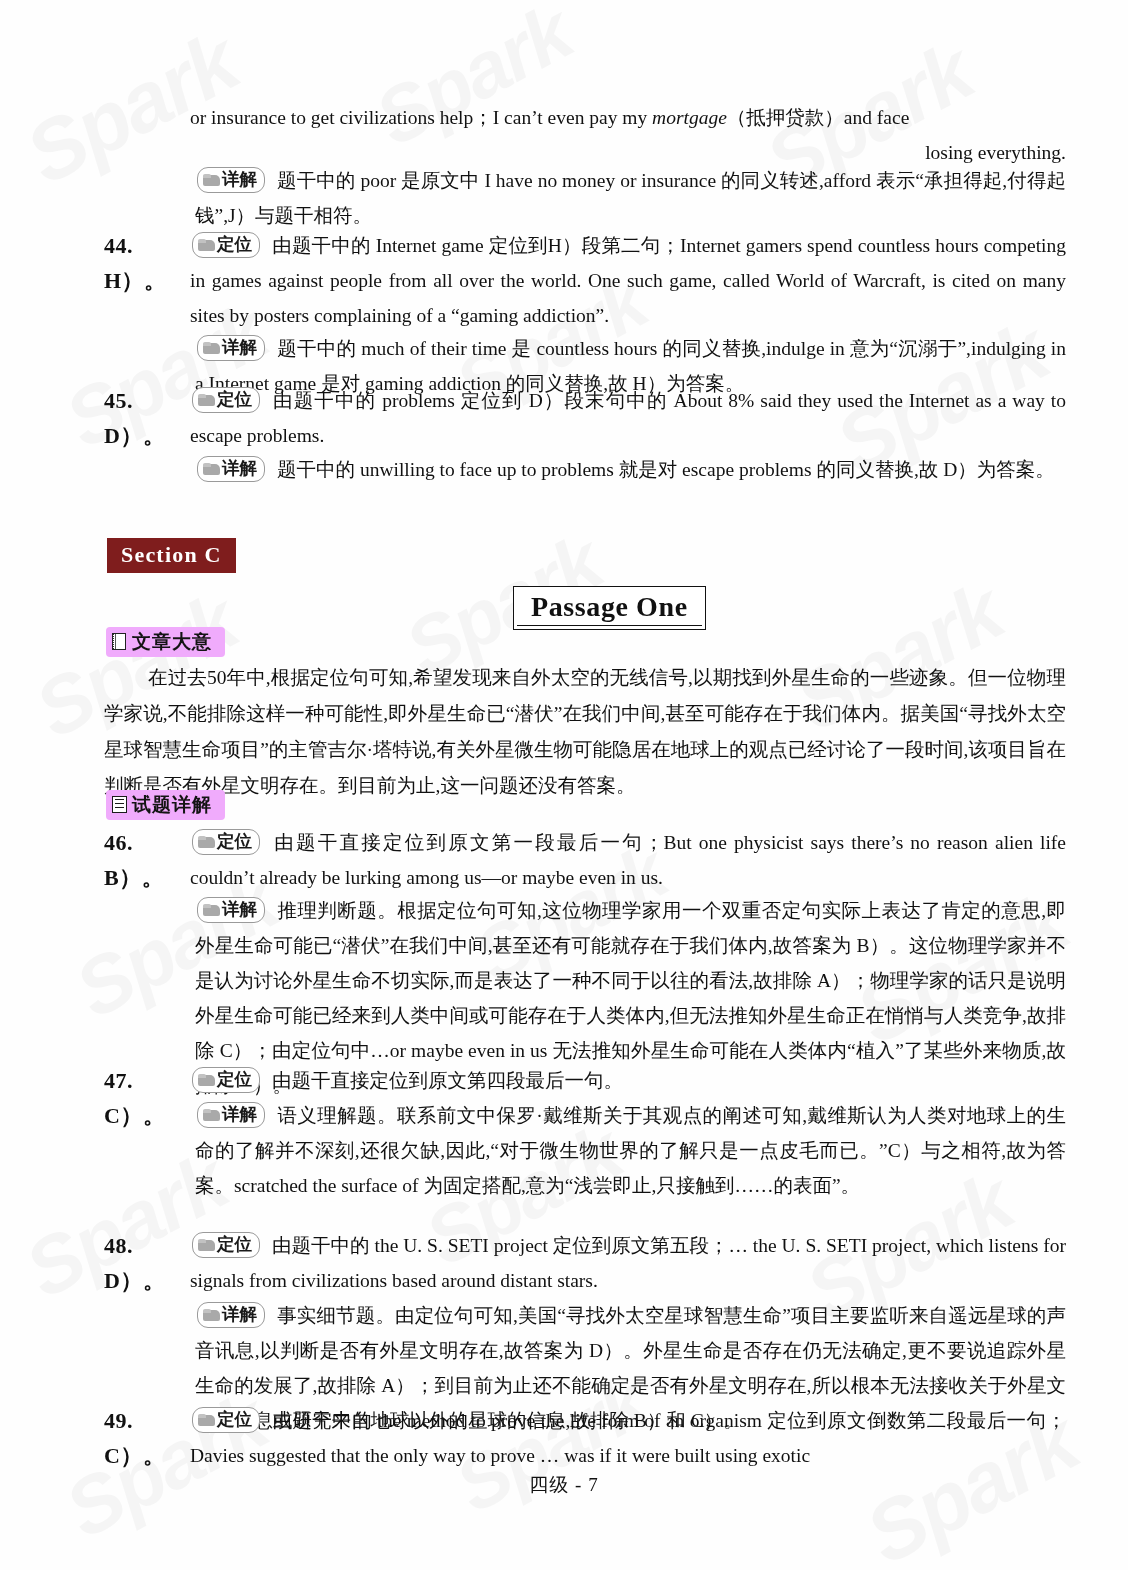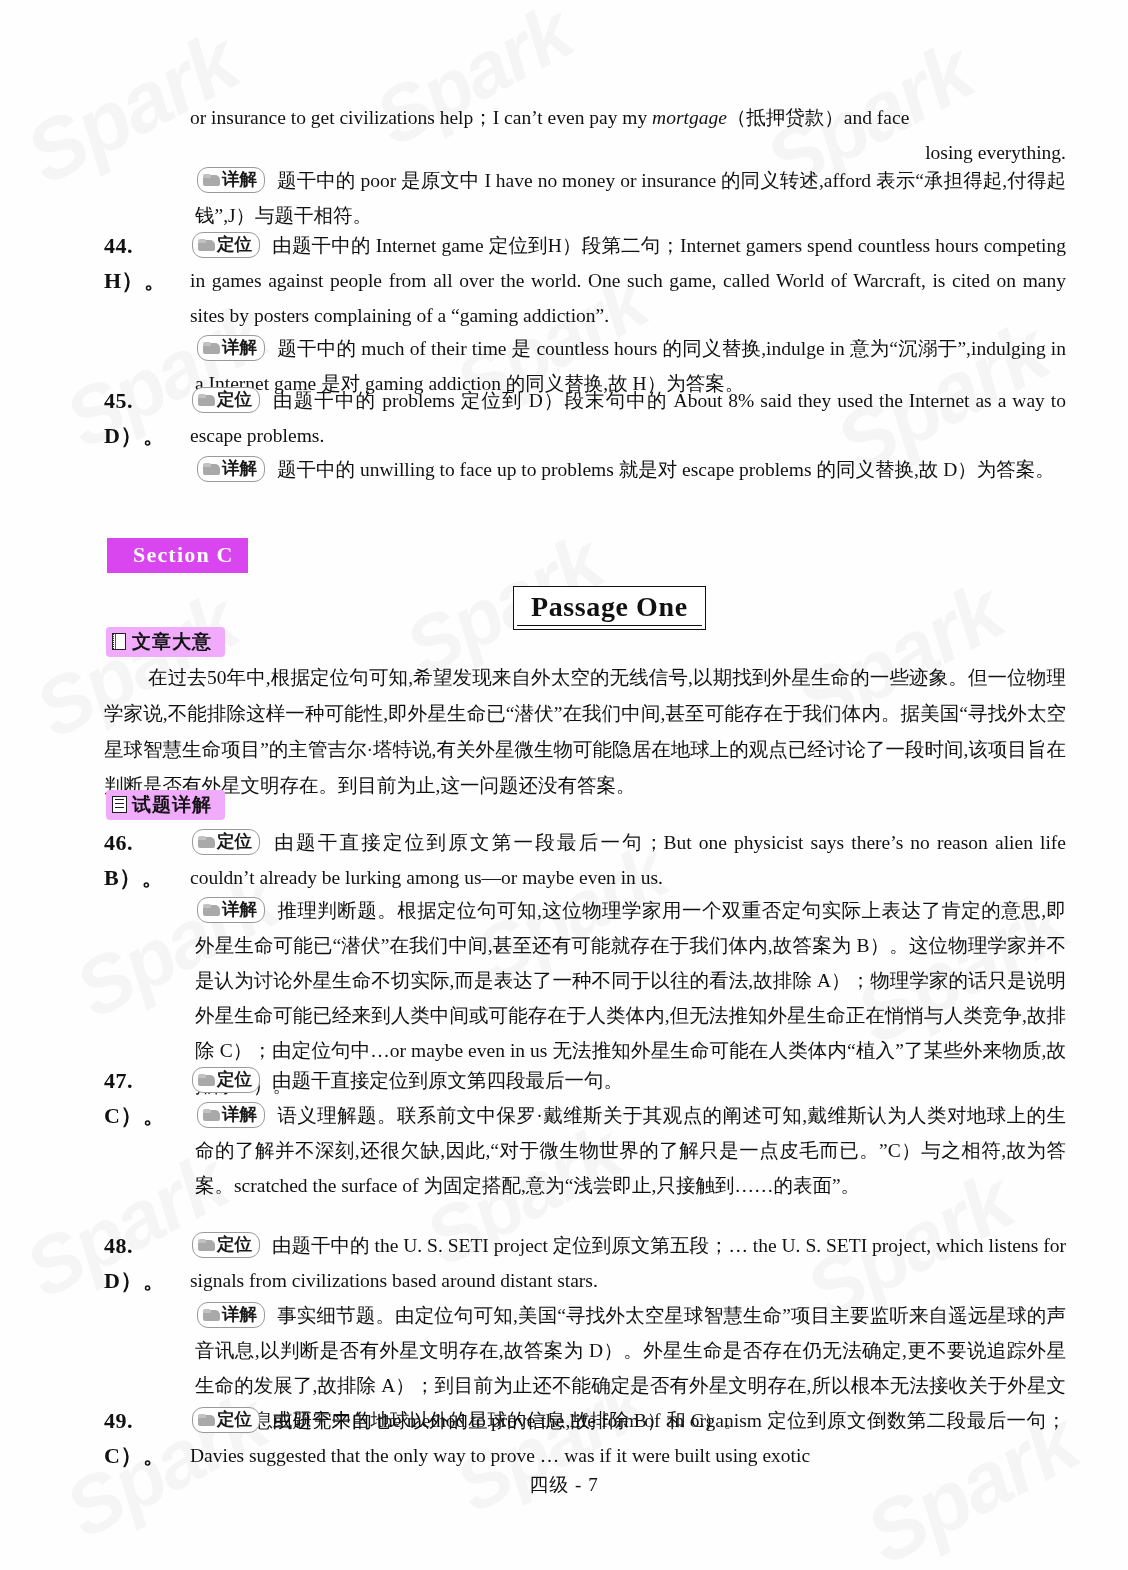--- a/index.html
+++ b/index.html
@@ -113,27 +113,27 @@
     background: #c2c2c2;
     border-radius: 2px 2px 0 0;
   }
   .badge .btxt { font-size: 17.5px; }
 
   
   .section-bar {
     position: absolute;
     left: 107px;
     top: 538px;
-    background: #d946ef;
+    background: #7f1d1d;
     color: #ffffff;
     font-family: "Liberation Serif", serif;
     font-weight: 700;
     font-size: 22px;
     letter-spacing: 1.2px;
-    padding: 4px 14px 5px 26px;
+    padding: 4px 14px 5px 14px;
   }
 
   
   .passage-box {
     position: absolute;
     left: 513px;
     top: 586px;
     border: 1.6px solid #111111;
     padding: 3px 3px 3px 3px;
     background: #ffffff;

